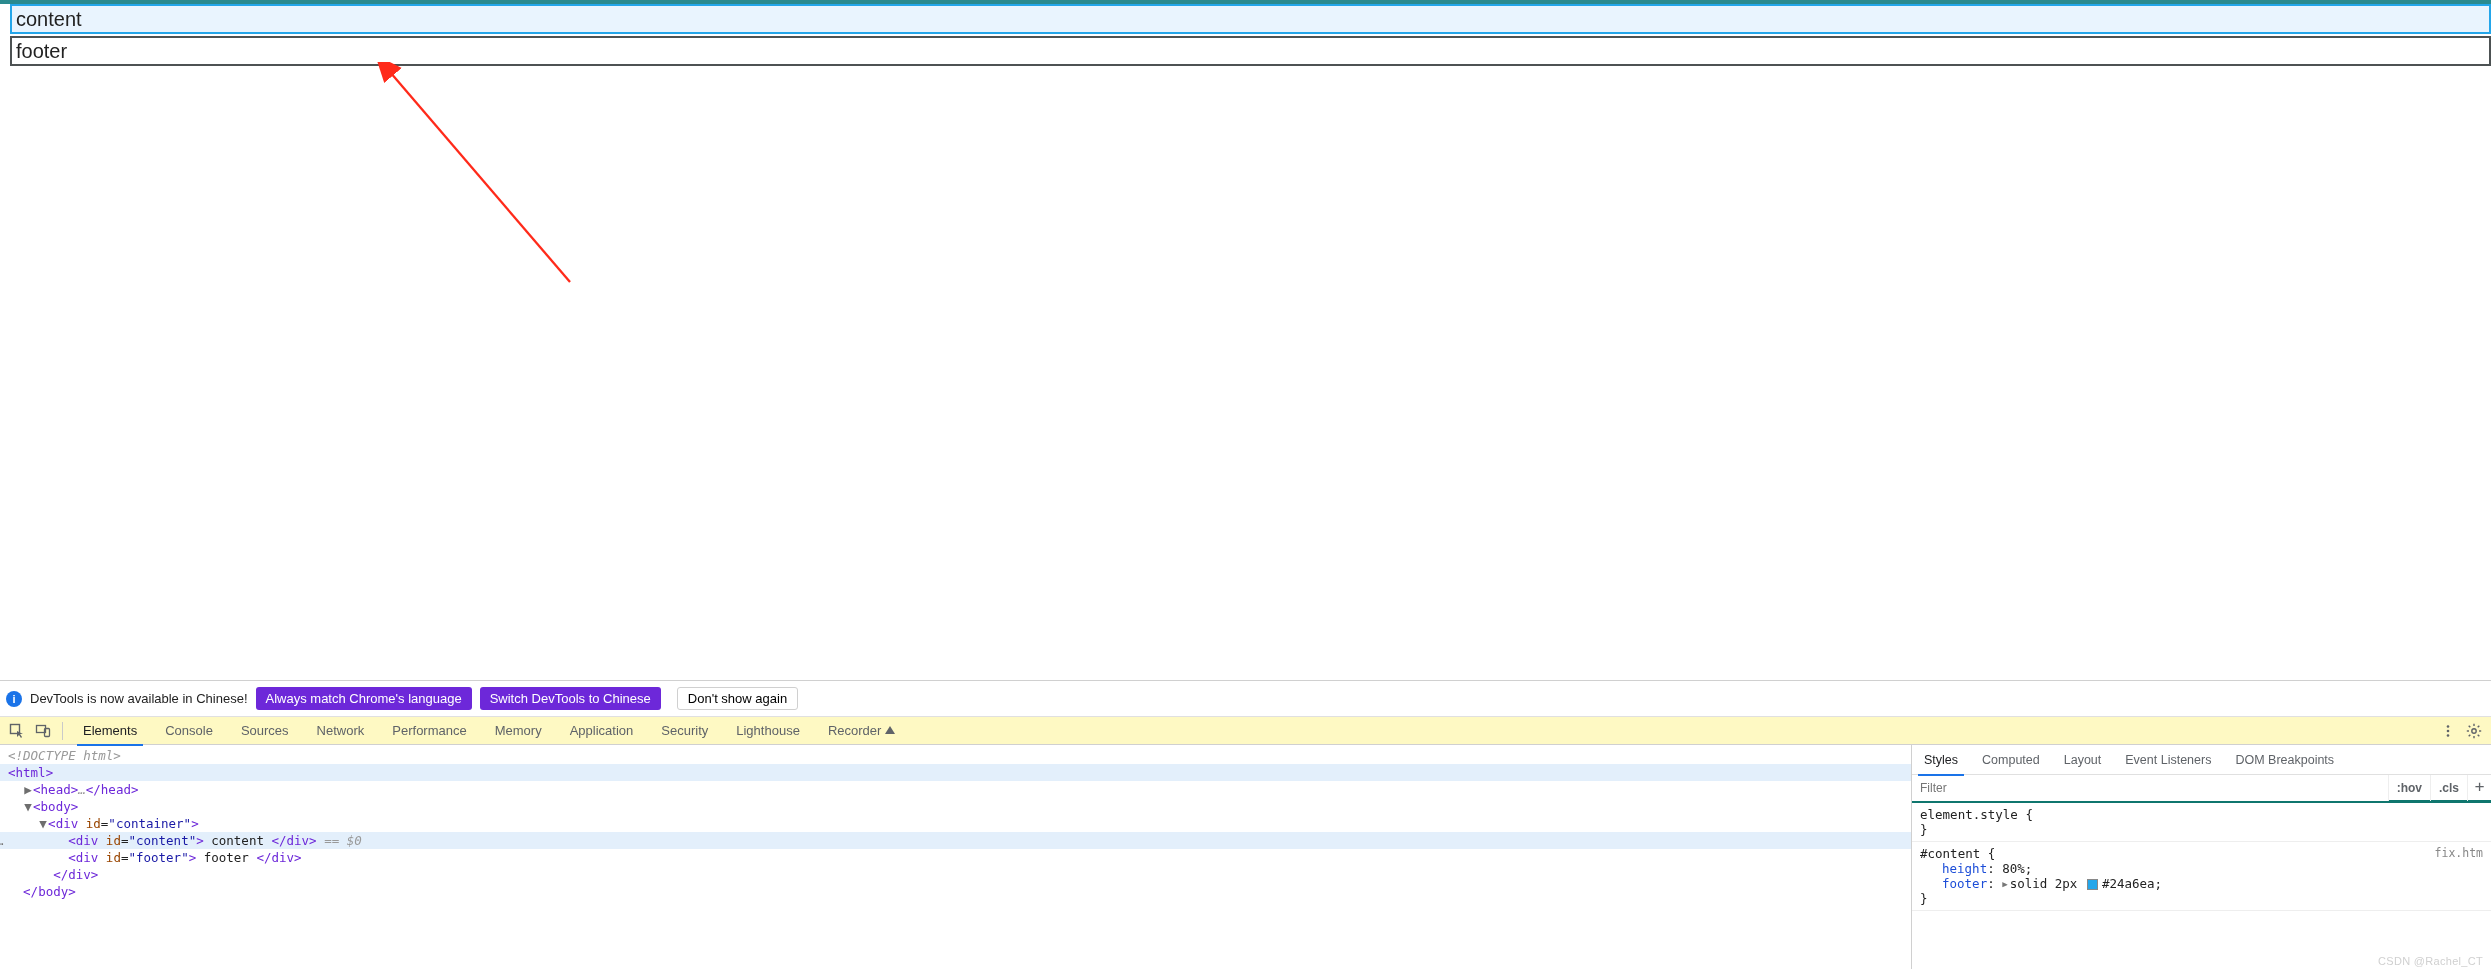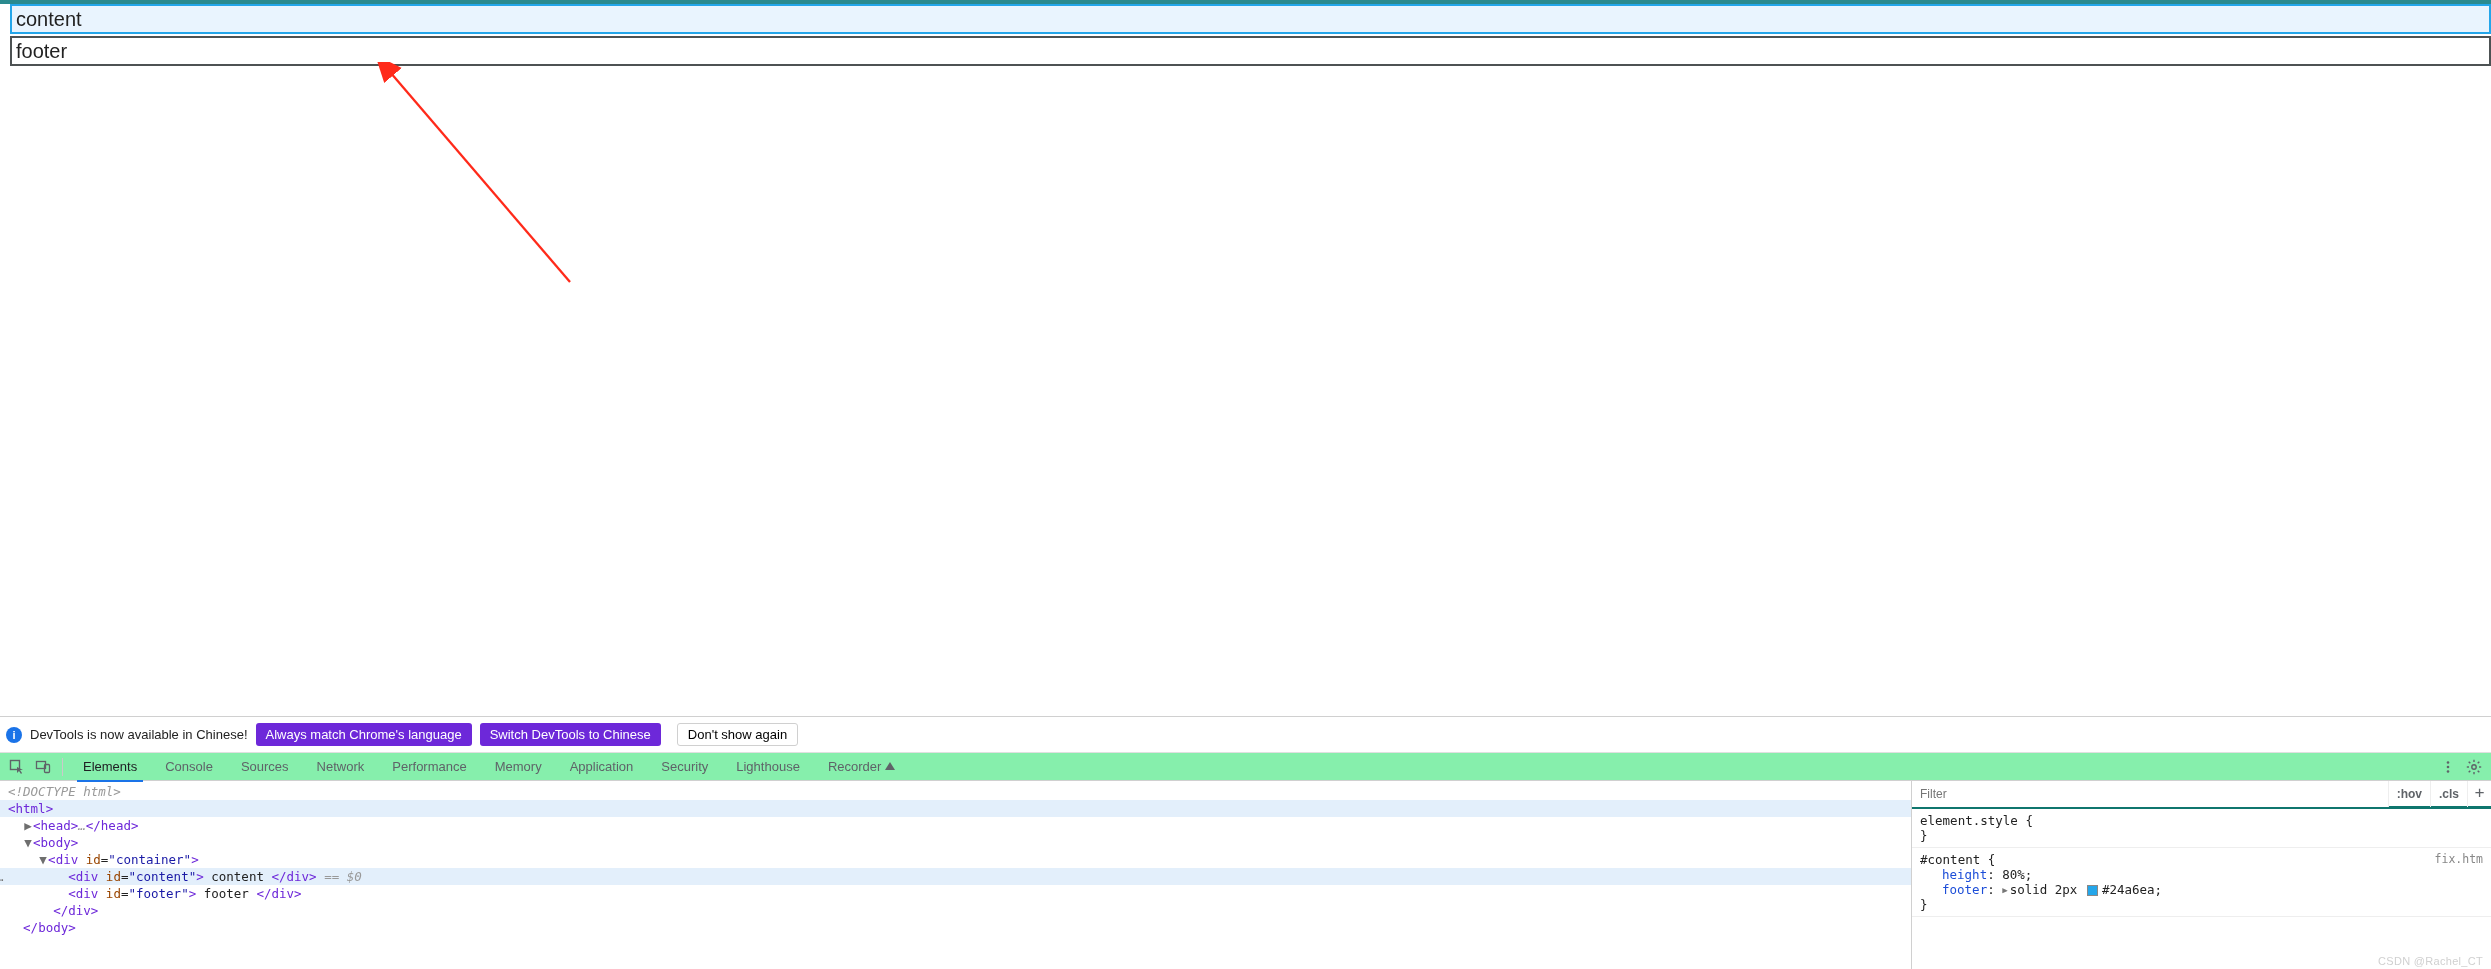--- a/index.html
+++ b/index.html
@@ -19,32 +19,32 @@
   .devtools { flex: 0 0 auto; display: flex; flex-direction: column; border-top: 1px solid #d0d0d0; background: #fff; width: 100%; font-size: 12px; }
 
   
   .lang-row { display: flex; align-items: center; gap: 8px; padding: 6px 6px; border-bottom: 1px solid #e0e0e0; }
   .info-ico { width: 16px; height: 16px; border-radius: 50%; background: #1a73e8; color: #fff; display: inline-flex; align-items: center; justify-content: center; font-size: 11px; font-weight: bold; }
   .lang-msg { font-size: 13px; }
   .btn-blue { background: #6d28d9; color: #fff; border: none; border-radius: 3px; padding: 4px 10px; font-size: 13px; cursor: pointer; }
   .btn-plain { background: #fff; border: 1px solid #d0d0d0; border-radius: 3px; padding: 3px 10px; font-size: 13px; cursor: pointer; margin-left: 8px; }
 
   
-  .tabs-row { display: flex; align-items: center; height: 28px; background: #86efac; border-bottom: 1px solid #d0d0d0; padding: 0 4px; }
+  .tabs-row { display: flex; align-items: center; height: 28px; background: #fef9c3; border-bottom: 1px solid #d0d0d0; padding: 0 4px; }
   .tb-ico { width: 18px; height: 18px; display: inline-flex; align-items: center; justify-content: center; margin: 0 4px; cursor: pointer; color: #5f6368; }
   .tb-sep { width: 1px; height: 18px; background: #cacaca; margin: 0 6px; }
   .tab { padding: 0 14px; height: 28px; line-height: 28px; font-size: 13px; color: #5f6368; cursor: pointer; position: relative; }
   .tab.active { color: #202124; }
   .tab.active::after { content: ""; position: absolute; left: 8px; right: 8px; bottom: -1px; height: 2px; background: #1a73e8; }
   .rec-dot { display:inline-block; width:0;height:0; border-left:5px solid transparent; border-right:5px solid transparent; border-bottom:8px solid #5f6368; margin-left:4px; transform: translateY(-1px); }
   .tabs-spacer { flex: 1; }
   .tb-kebab, .tb-gear { width: 26px; height: 26px; display: inline-flex; align-items: center; justify-content: center; cursor: pointer; color: #5f6368; }
 
   
-  .panes { display: flex; height: 188px; }
+  .panes { display: flex; height: 224px; }
 
   
   .dom-pane { flex: 1 1 auto; overflow: auto; font-family: Consolas, Menlo, monospace; font-size: 12.5px; line-height: 17px; padding: 2px 0; }
   .dom-line { white-space: pre; padding: 0 8px; }
   .dom-line.sel { background: #e3effb; }
   .tw { display:inline-block; width:10px; text-align:center; color:#6e6e6e; }
   .tag    { color: #6d28d9; }
   .attr-n { color: #994500; }
   .attr-v { color: #1a1aa6; }
   .gray   { color: #999; font-style: italic; }
@@ -165,20 +165,27 @@
         <div class="dom-line">  <span class="tw">▶</span><span class="tag">&lt;<span>head</span>&gt;</span><span class="gray">…</span><span class="tag">&lt;/<span>head</span>&gt;</span></div>
         <div class="dom-line">  <span class="tw">▼</span><span class="tag">&lt;<span>body</span>&gt;</span></div>
         <div class="dom-line">    <span class="tw">▼</span><span class="tag">&lt;div</span> <span class="attr-n">id</span>=<span class="attr-v">"<span>container</span>"</span><span class="tag">&gt;</span></div>
         <div class="dom-line sel dots3">        <span class="tag">&lt;div</span> <span class="attr-n">id</span>=<span class="attr-v">"<span>content</span>"</span><span class="tag">&gt;</span><span class="txt"> content </span><span class="tag">&lt;/div&gt;</span><span class="gray"> == $0</span></div>
         <div class="dom-line">        <span class="tag">&lt;div</span> <span class="attr-n">id</span>=<span class="attr-v">"<span>footer</span>"</span><span class="tag">&gt;</span><span class="txt"> footer </span><span class="tag">&lt;/div&gt;</span></div>
         <div class="dom-line">      <span class="tag">&lt;/<span>div</span>&gt;</span></div>
         <div class="dom-line">  <span class="tag">&lt;/<span>body</span>&gt;</span></div>
       </div>
 
       <div class="styles-pane">
+        <div class="side-tabs">
+          <div class="stab active">Styles</div>
+          <div class="stab">Computed</div>
+          <div class="stab">Layout</div>
+          <div class="stab">Event Listeners</div>
+          <div class="stab">DOM Breakpoints</div>
+        </div>
         <div class="filter-row">
           <input class="filter-input" placeholder="Filter" style="">
           <div class="chip">:hov</div>
           <div class="chip">.cls</div>
           <div class="plus">+</div>
         </div>
 
         <div class="rule-block">
           <span class="selector">element.style</span> <span class="brace">{</span><br>
           <span class="brace">}</span>

